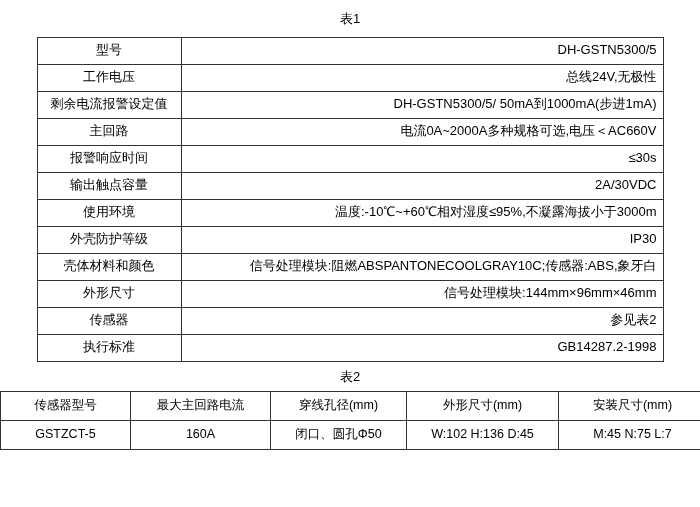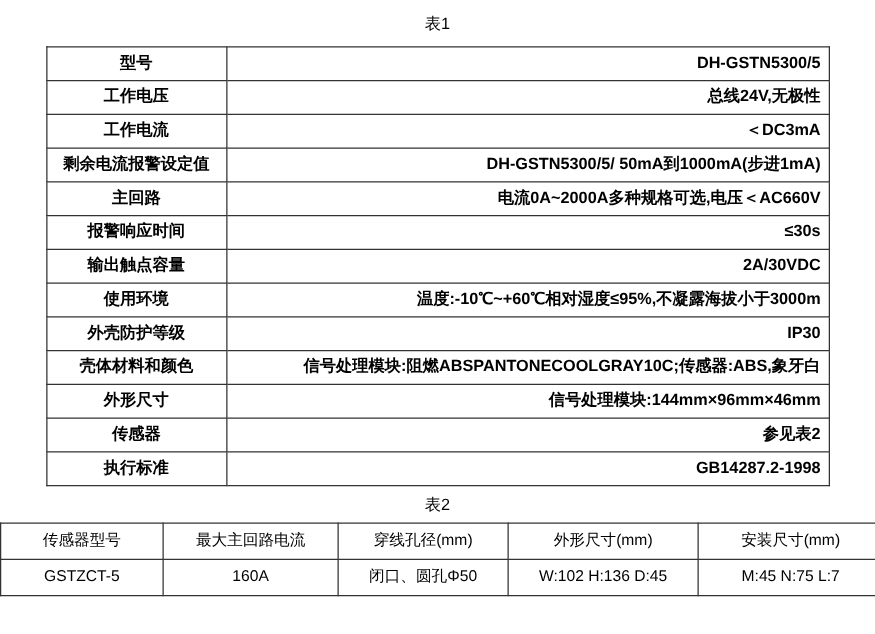--- a/index.html
+++ b/index.html
@@ -44,21 +44,20 @@
   }
   table.spec td {
     border: 1px solid #333333;
     padding: 2px 6px;
     font-size: 13px;
     line-height: 1.25;
     height: 22px;
     vertical-align: middle;
     white-space: nowrap;
     overflow: hidden;
-    font-weight: bold;
   }
   table.spec td.label {
     width: 131px;
     text-align: center;
   }
   table.spec td.value {
     text-align: right;
     padding-left: 7px;
   }
   table.sensor {
@@ -96,24 +95,20 @@
 
   <table class="spec">
     <tbody>
       <tr>
         <td class="label">型号</td>
         <td class="value">DH-GSTN5300/5</td>
       </tr>
       <tr>
         <td class="label">工作电压</td>
         <td class="value">总线24V,无极性</td>
-      </tr>
-      <tr>
-        <td class="label">工作电流</td>
-        <td class="value">＜DC3mA</td>
       </tr>
       <tr>
         <td class="label">剩余电流报警设定值</td>
         <td class="value">DH-GSTN5300/5/ 50mA到1000mA(步进1mA)</td>
       </tr>
       <tr>
         <td class="label">主回路</td>
         <td class="value">电流0A~2000A多种规格可选,电压＜AC660V</td>
       </tr>
       <tr>

